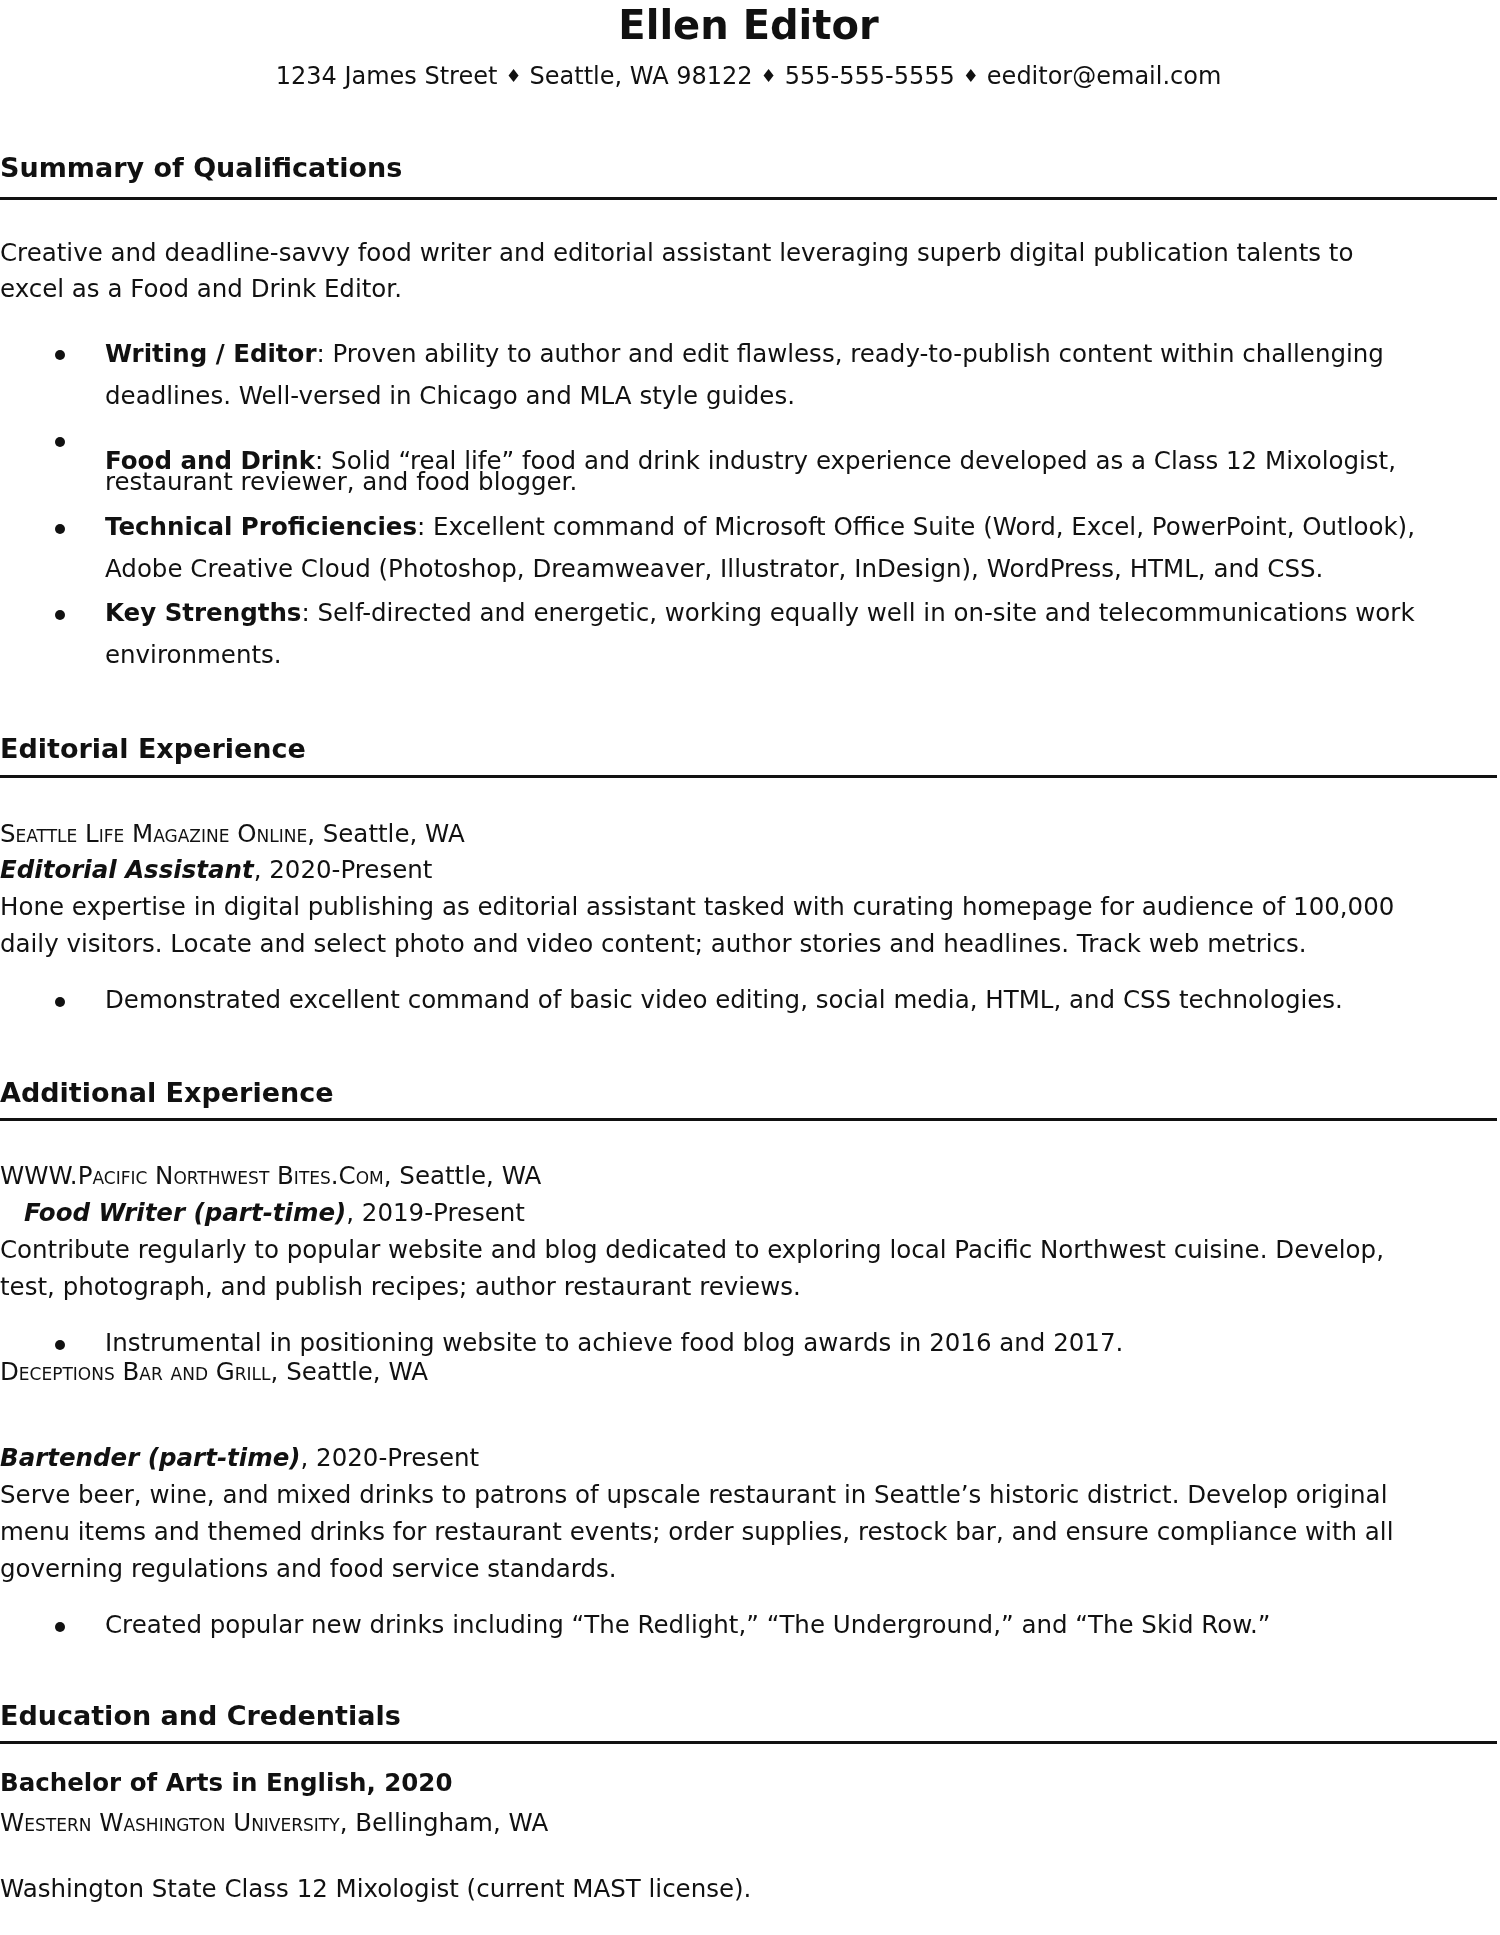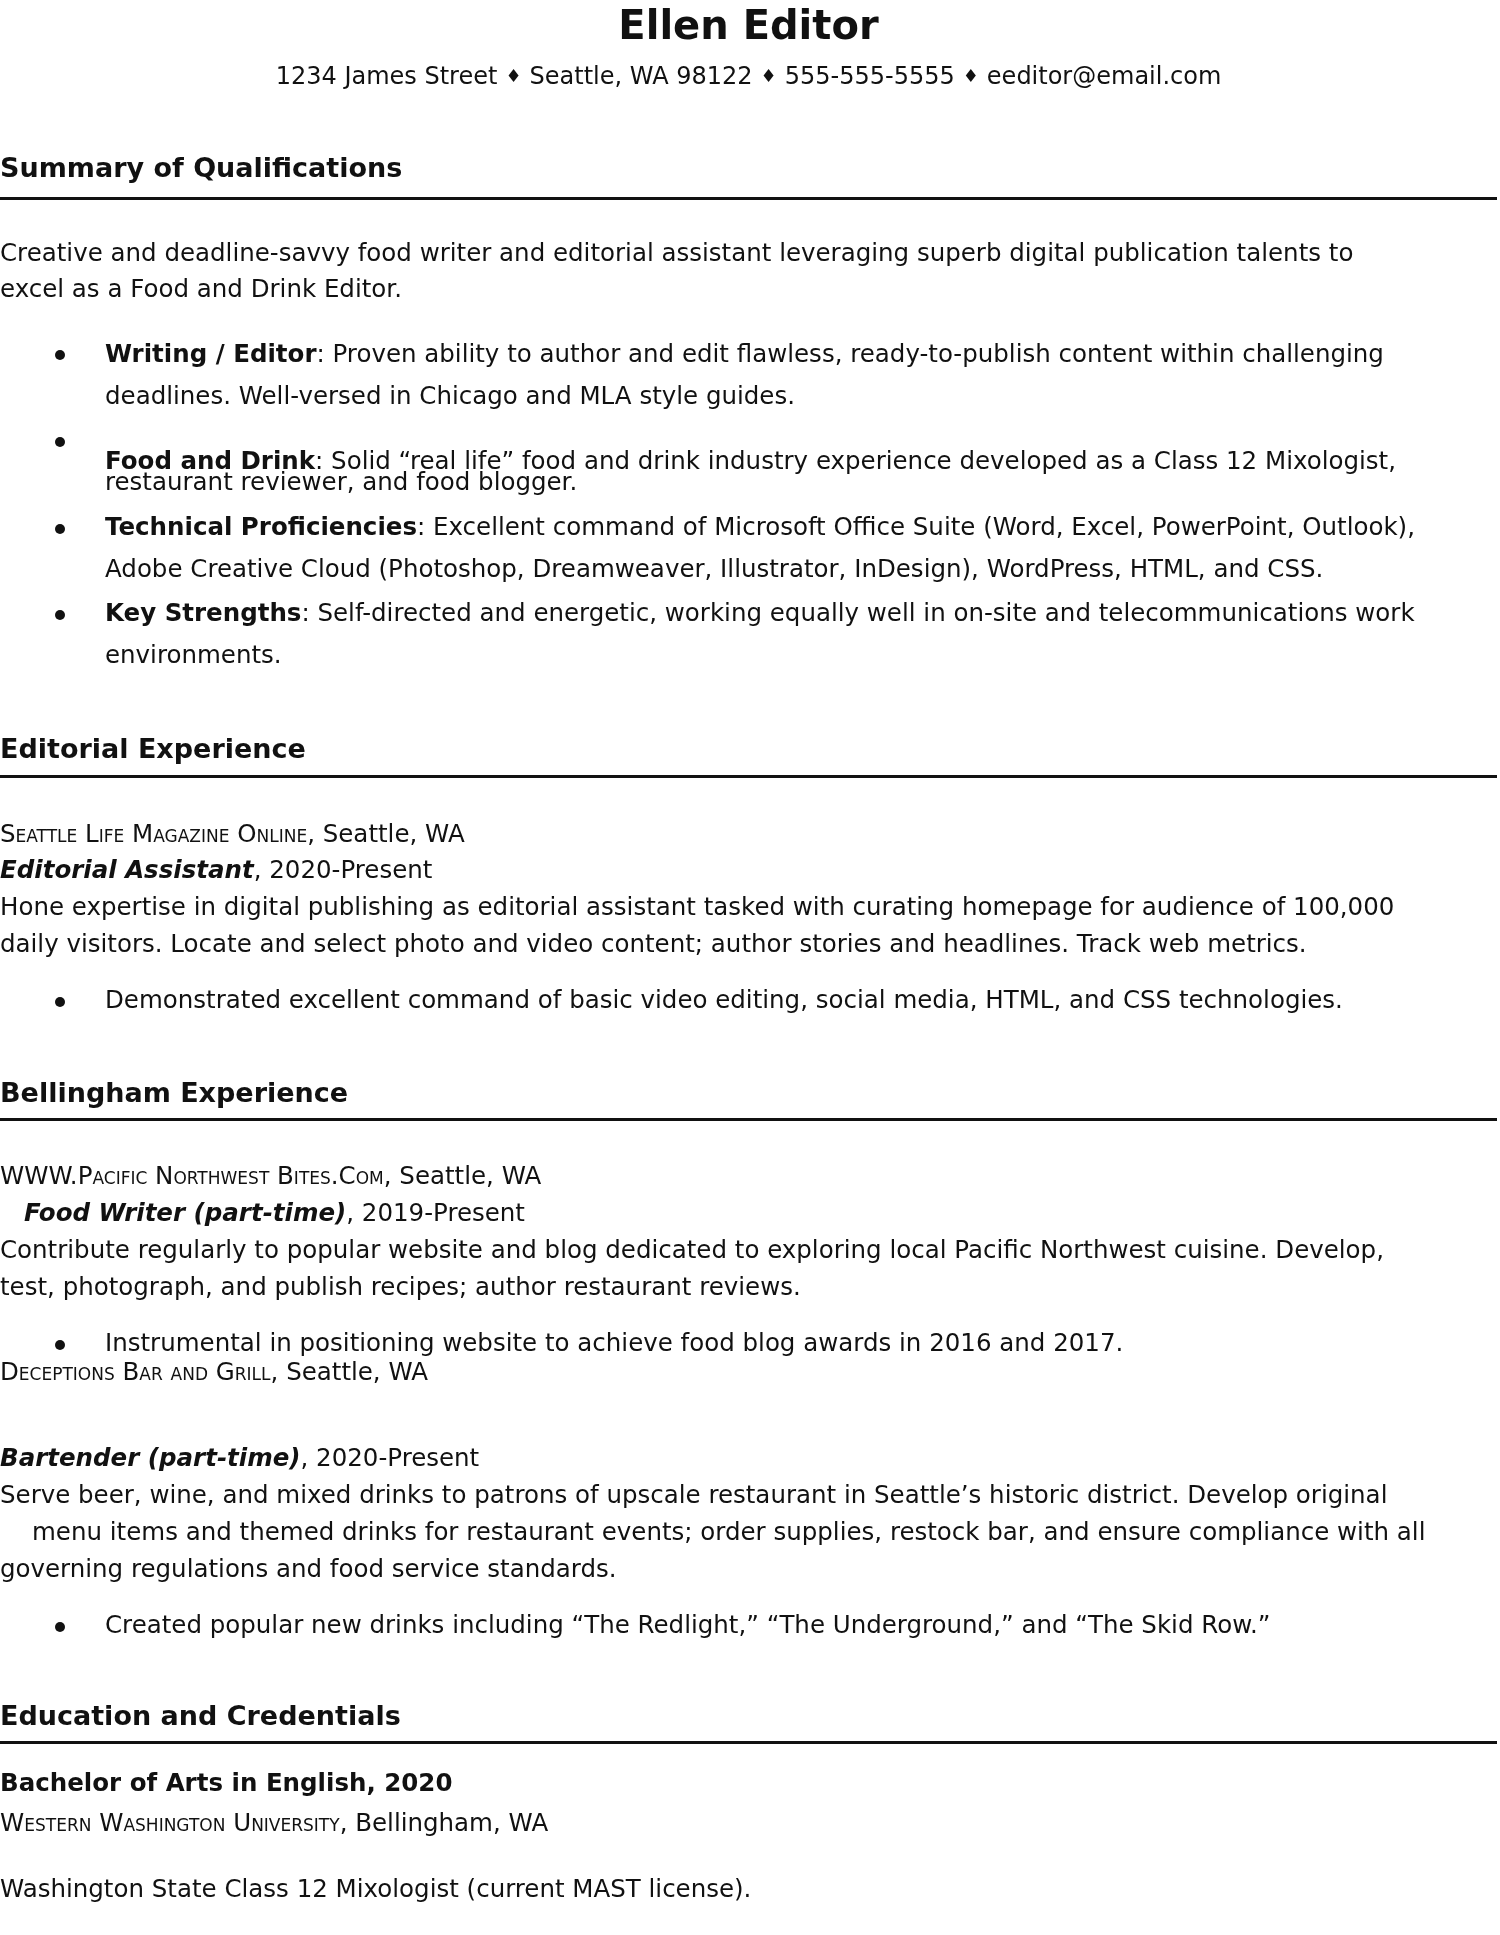--- a/index.html
+++ b/index.html
@@ -66,34 +66,34 @@
   <div class="abs section-title" style="top:733px;">Editorial Experience</div>
   <div class="rule" style="top:775px;"></div>
 
   <div class="body-line" style="top:819px;"><span class="sc">Seattle Life Magazine Online</span><span>, Seattle, WA</span></div>
   <div class="body-line" style="top:855px;"><span class="bi">Editorial Assistant</span><span>, 2020-Present</span></div>
   <div class="body-line" style="top:892px;">Hone expertise in digital publishing as editorial assistant tasked with curating homepage for audience of 100,000</div>
   <div class="body-line" style="top:929px;">daily visitors. Locate and select photo and video content; author stories and headlines. Track web metrics.</div>
   <div class="bullet-dot" style="top:997px;"></div>
   <div class="bullet-text" style="top:985px;">Demonstrated excellent command of basic video editing, social media, HTML, and CSS technologies.</div>
 
-  <div class="abs section-title" style="top:1077px;">Bellingham Experience</div>
+  <div class="abs section-title" style="top:1077px;">Additional Experience</div>
   <div class="rule" style="top:1118px;"></div>
 
   <div class="body-line" style="top:1161px;"><span class="sc">WWW.Pacific Northwest Bites.Com</span><span>, Seattle, WA</span></div>
   <div class="body-line" style="top:1198px;padding-left:24px;"><span class="bi">Food Writer (part-time)</span><span>, 2019-Present</span></div>
   <div class="body-line" style="top:1235px;">Contribute regularly to popular website and blog dedicated to exploring local Pacific Northwest cuisine. Develop,</div>
   <div class="body-line" style="top:1272px;">test, photograph, and publish recipes; author restaurant reviews.</div>
   <div class="bullet-dot" style="top:1340px;"></div>
   <div class="bullet-text" style="top:1328px;">Instrumental in positioning website to achieve food blog awards in 2016 and 2017.</div>
 
   <div class="body-line" style="top:1357px;"><span class="sc">Deceptions Bar and Grill</span><span>, Seattle, WA</span></div>
   <div class="body-line" style="top:1443px;"><span class="bi">Bartender (part-time)</span><span>, 2020-Present</span></div>
   <div class="body-line" style="top:1480px;">Serve beer, wine, and mixed drinks to patrons of upscale restaurant in Seattle’s historic district. Develop original</div>
-  <div class="body-line" style="top:1517px;padding-left:32px;">menu items and themed drinks for restaurant events; order supplies, restock bar, and ensure compliance with all</div>
+  <div class="body-line" style="top:1517px;">menu items and themed drinks for restaurant events; order supplies, restock bar, and ensure compliance with all</div>
   <div class="body-line" style="top:1554px;">governing regulations and food service standards.</div>
   <div class="bullet-dot" style="top:1622px;"></div>
   <div class="bullet-text" style="top:1610px;">Created popular new drinks including “The Redlight,” “The Underground,” and “The Skid Row.”</div>
 
   <div class="abs section-title" style="top:1700px;">Education and Credentials</div>
   <div class="rule" style="top:1741px;"></div>
 
   <div class="body-line" style="top:1768px; font-weight:bold;">Bachelor of Arts in English, 2020</div>
   <div class="body-line" style="top:1808px;"><span class="sc">Western Washington University</span><span>, Bellingham, WA</span></div>
   <div class="body-line" style="top:1874px;">Washington State Class 12 Mixologist (current MAST license).</div>

